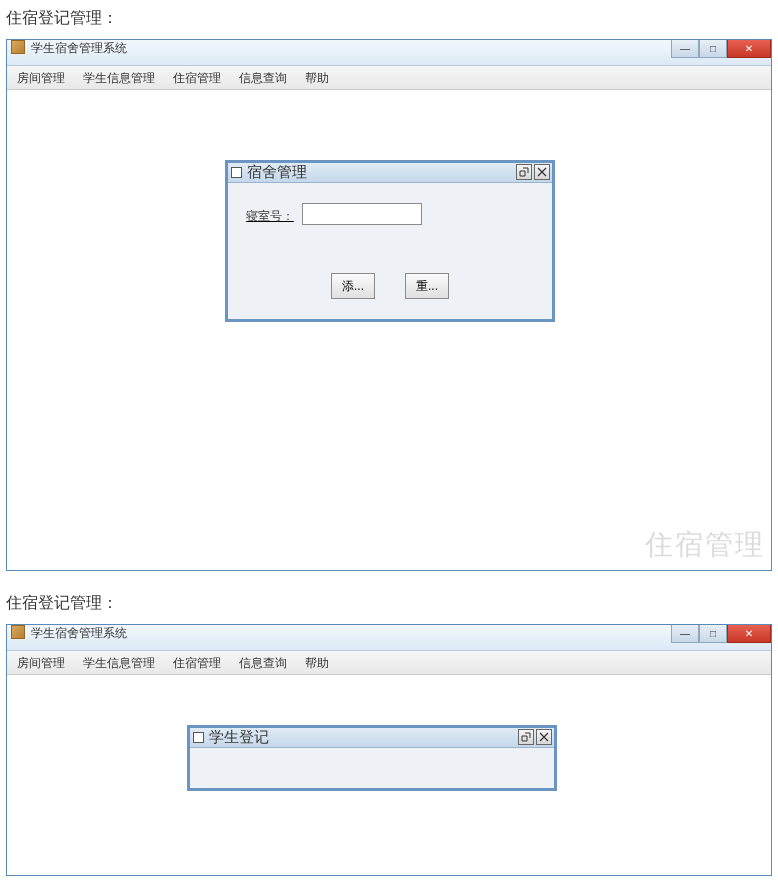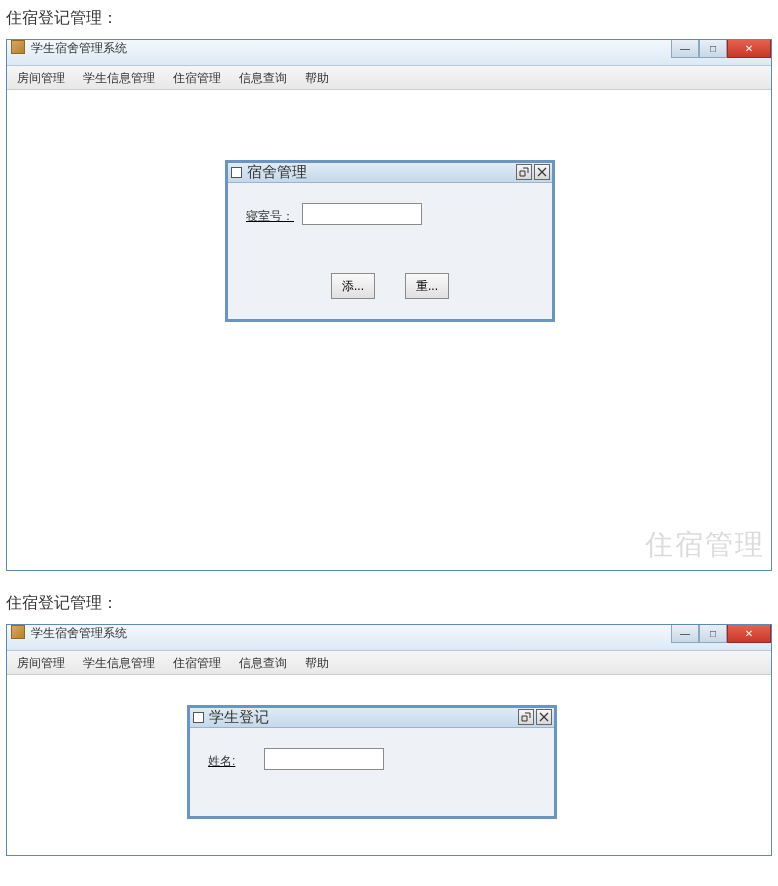--- a/index.html
+++ b/index.html
@@ -69,21 +69,21 @@
       color: #333;
       padding: 2px 4px;
       cursor: pointer;
     }
     .client-area {
       background: #fff;
       position: relative;
       overflow: hidden;
     }
     .client-area.first { height: 480px; }
-    .client-area.second { height: 180px; }
+    .client-area.second { height: 180px; margin-top: 20px; }
     
     
     .dialog {
       position: absolute;
       border: 3px solid #6a95c2;
       background: #eef2f6;
     }
     .dialog-titlebar {
       height: 20px;
       background: linear-gradient(#e0ebf5, #c5d8ea);
@@ -277,21 +277,17 @@
               </svg>
           </div>
           <div class="dlg-btn">
             <svg width="10" height="10" viewBox="0 0 10 10">
                 <path d="M1 1l8 8M9 1l-8 8" stroke="#333" stroke-width="1.2"></path>
               </svg>
           </div>
         </div>
       </div>
       <div class="dialog-body">
-        <div class="form-row tight">
-          <span class="form-label">姓名:</span>
-          <input class="form-input" value="" style="">
-        </div>
       </div>
     </div>
 
   </div>
 </div>
 
 </body></html>

